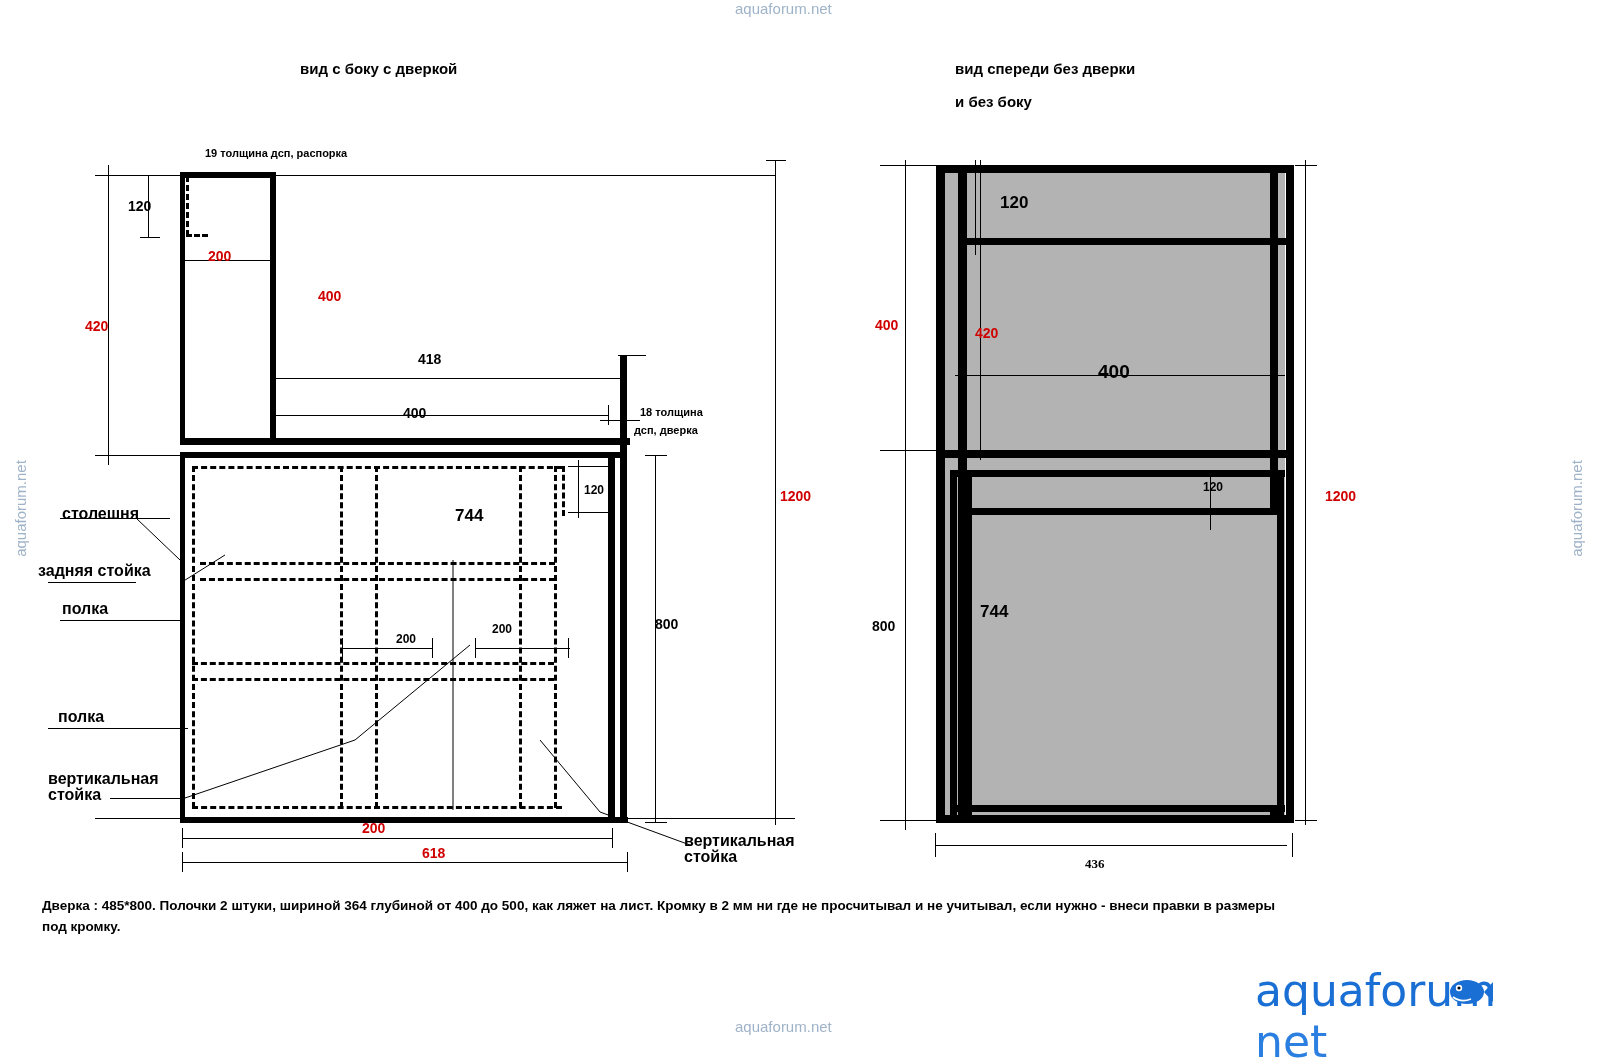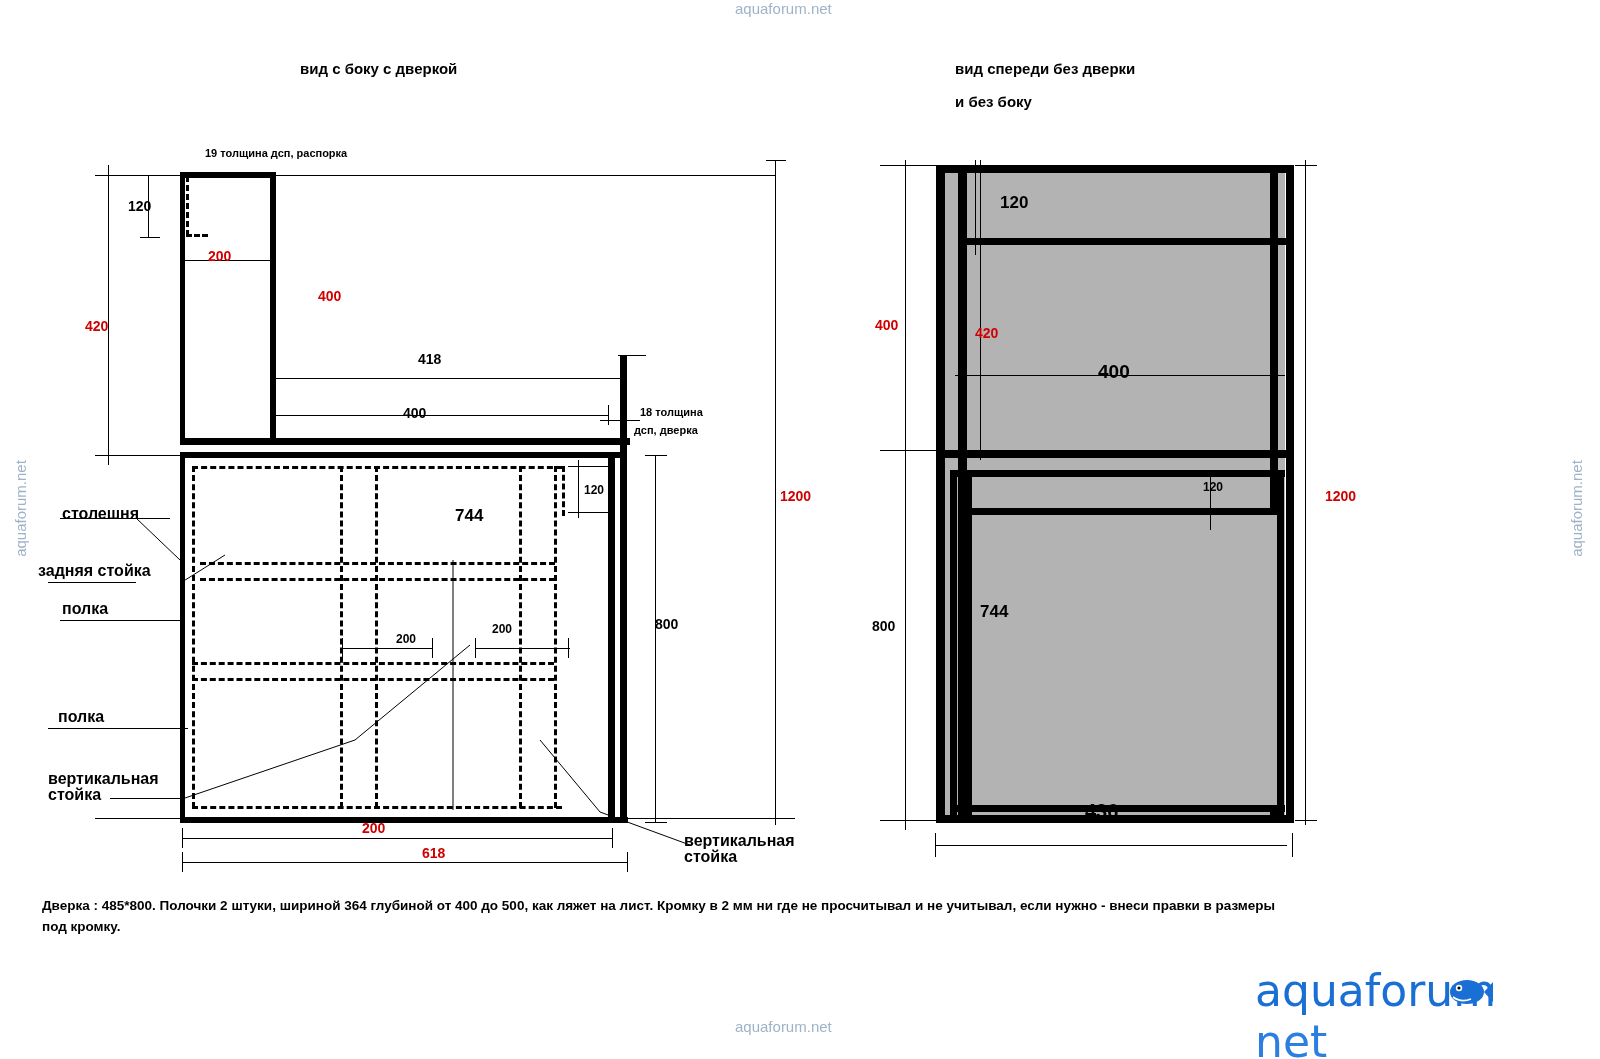--- a/index.html
+++ b/index.html
@@ -202,21 +202,21 @@
 <div class="line-v" style="left:1292px;top:833px;height:24px;"></div>
 
 <div class="lblbig" style="left:1000px;top:193px;">120</div>
 <div class="lblr" style="left:875px;top:317px;">400</div>
 <div class="lblr" style="left:975px;top:325px;">420</div>
 <div class="lblbig" style="left:1098px;top:361px;font-size:19px;">400</div>
 <div class="lblk" style="left:1203px;top:480px;font-size:12px;">120</div>
 <div class="lblbig" style="left:980px;top:602px;">744</div>
 <div class="lblk" style="left:872px;top:618px;">800</div>
 <div class="lblr" style="left:1325px;top:488px;">1200</div>
-<div class="lblbig" style="left:1085px;top:800px;font-size:20px;">436</div>
+<div class="lblbig" style="left:1085px;top:856px;font-size:13px;font-family:Liberation Serif, serif;">436</div>
 
 <div class="note">Дверка : 485*800.  Полочки 2 штуки, шириной 364 глубиной от 400 до 500, как ляжет на лист.  Кромку в 2 мм ни  где не просчитывал и не учитывал, если нужно - внеси правки в размеры под кромку.</div>
 
 <div class="logo">
   <span>aquaforum</span>
   <span style="display:inline-block;width:72px"></span><span class="net">net</span>
 </div>
 <svg class="fish" viewBox="0 0 46 34">
   <ellipse cx="20" cy="17" rx="17" ry="12" fill="#1a6fd4"></ellipse>
   <polygon points="37,17 46,7 46,27" fill="#1a6fd4"></polygon>

